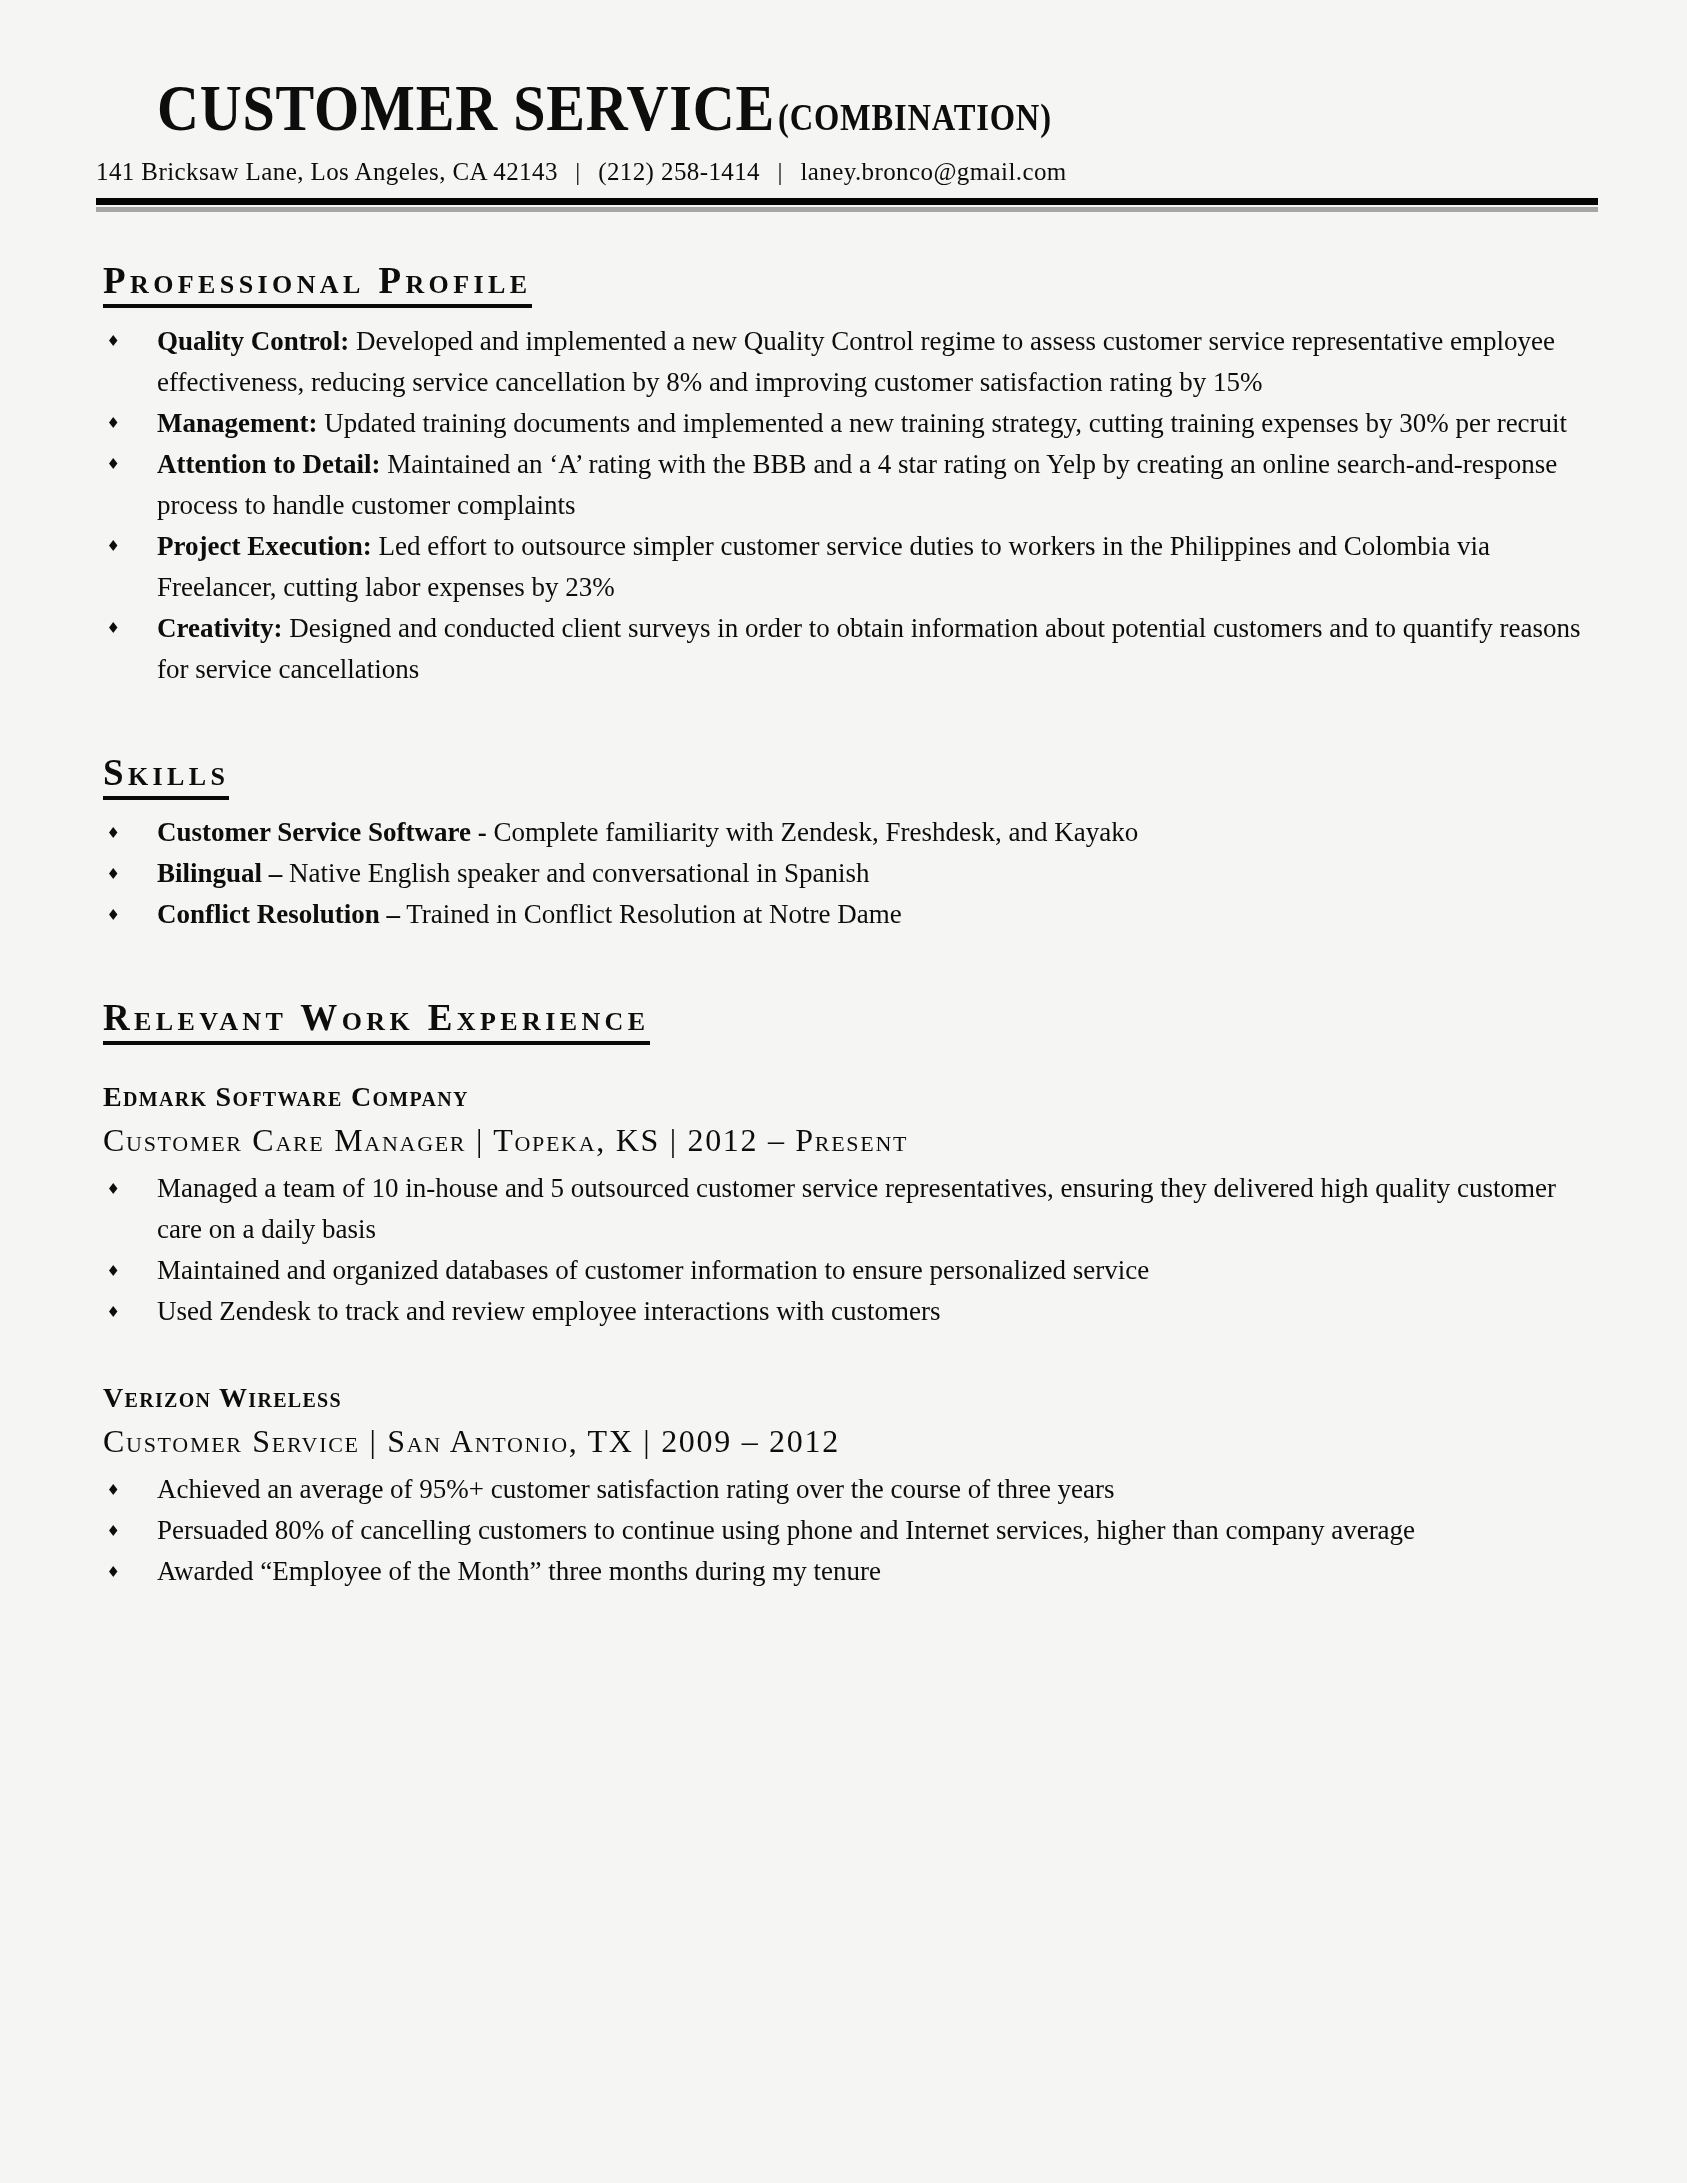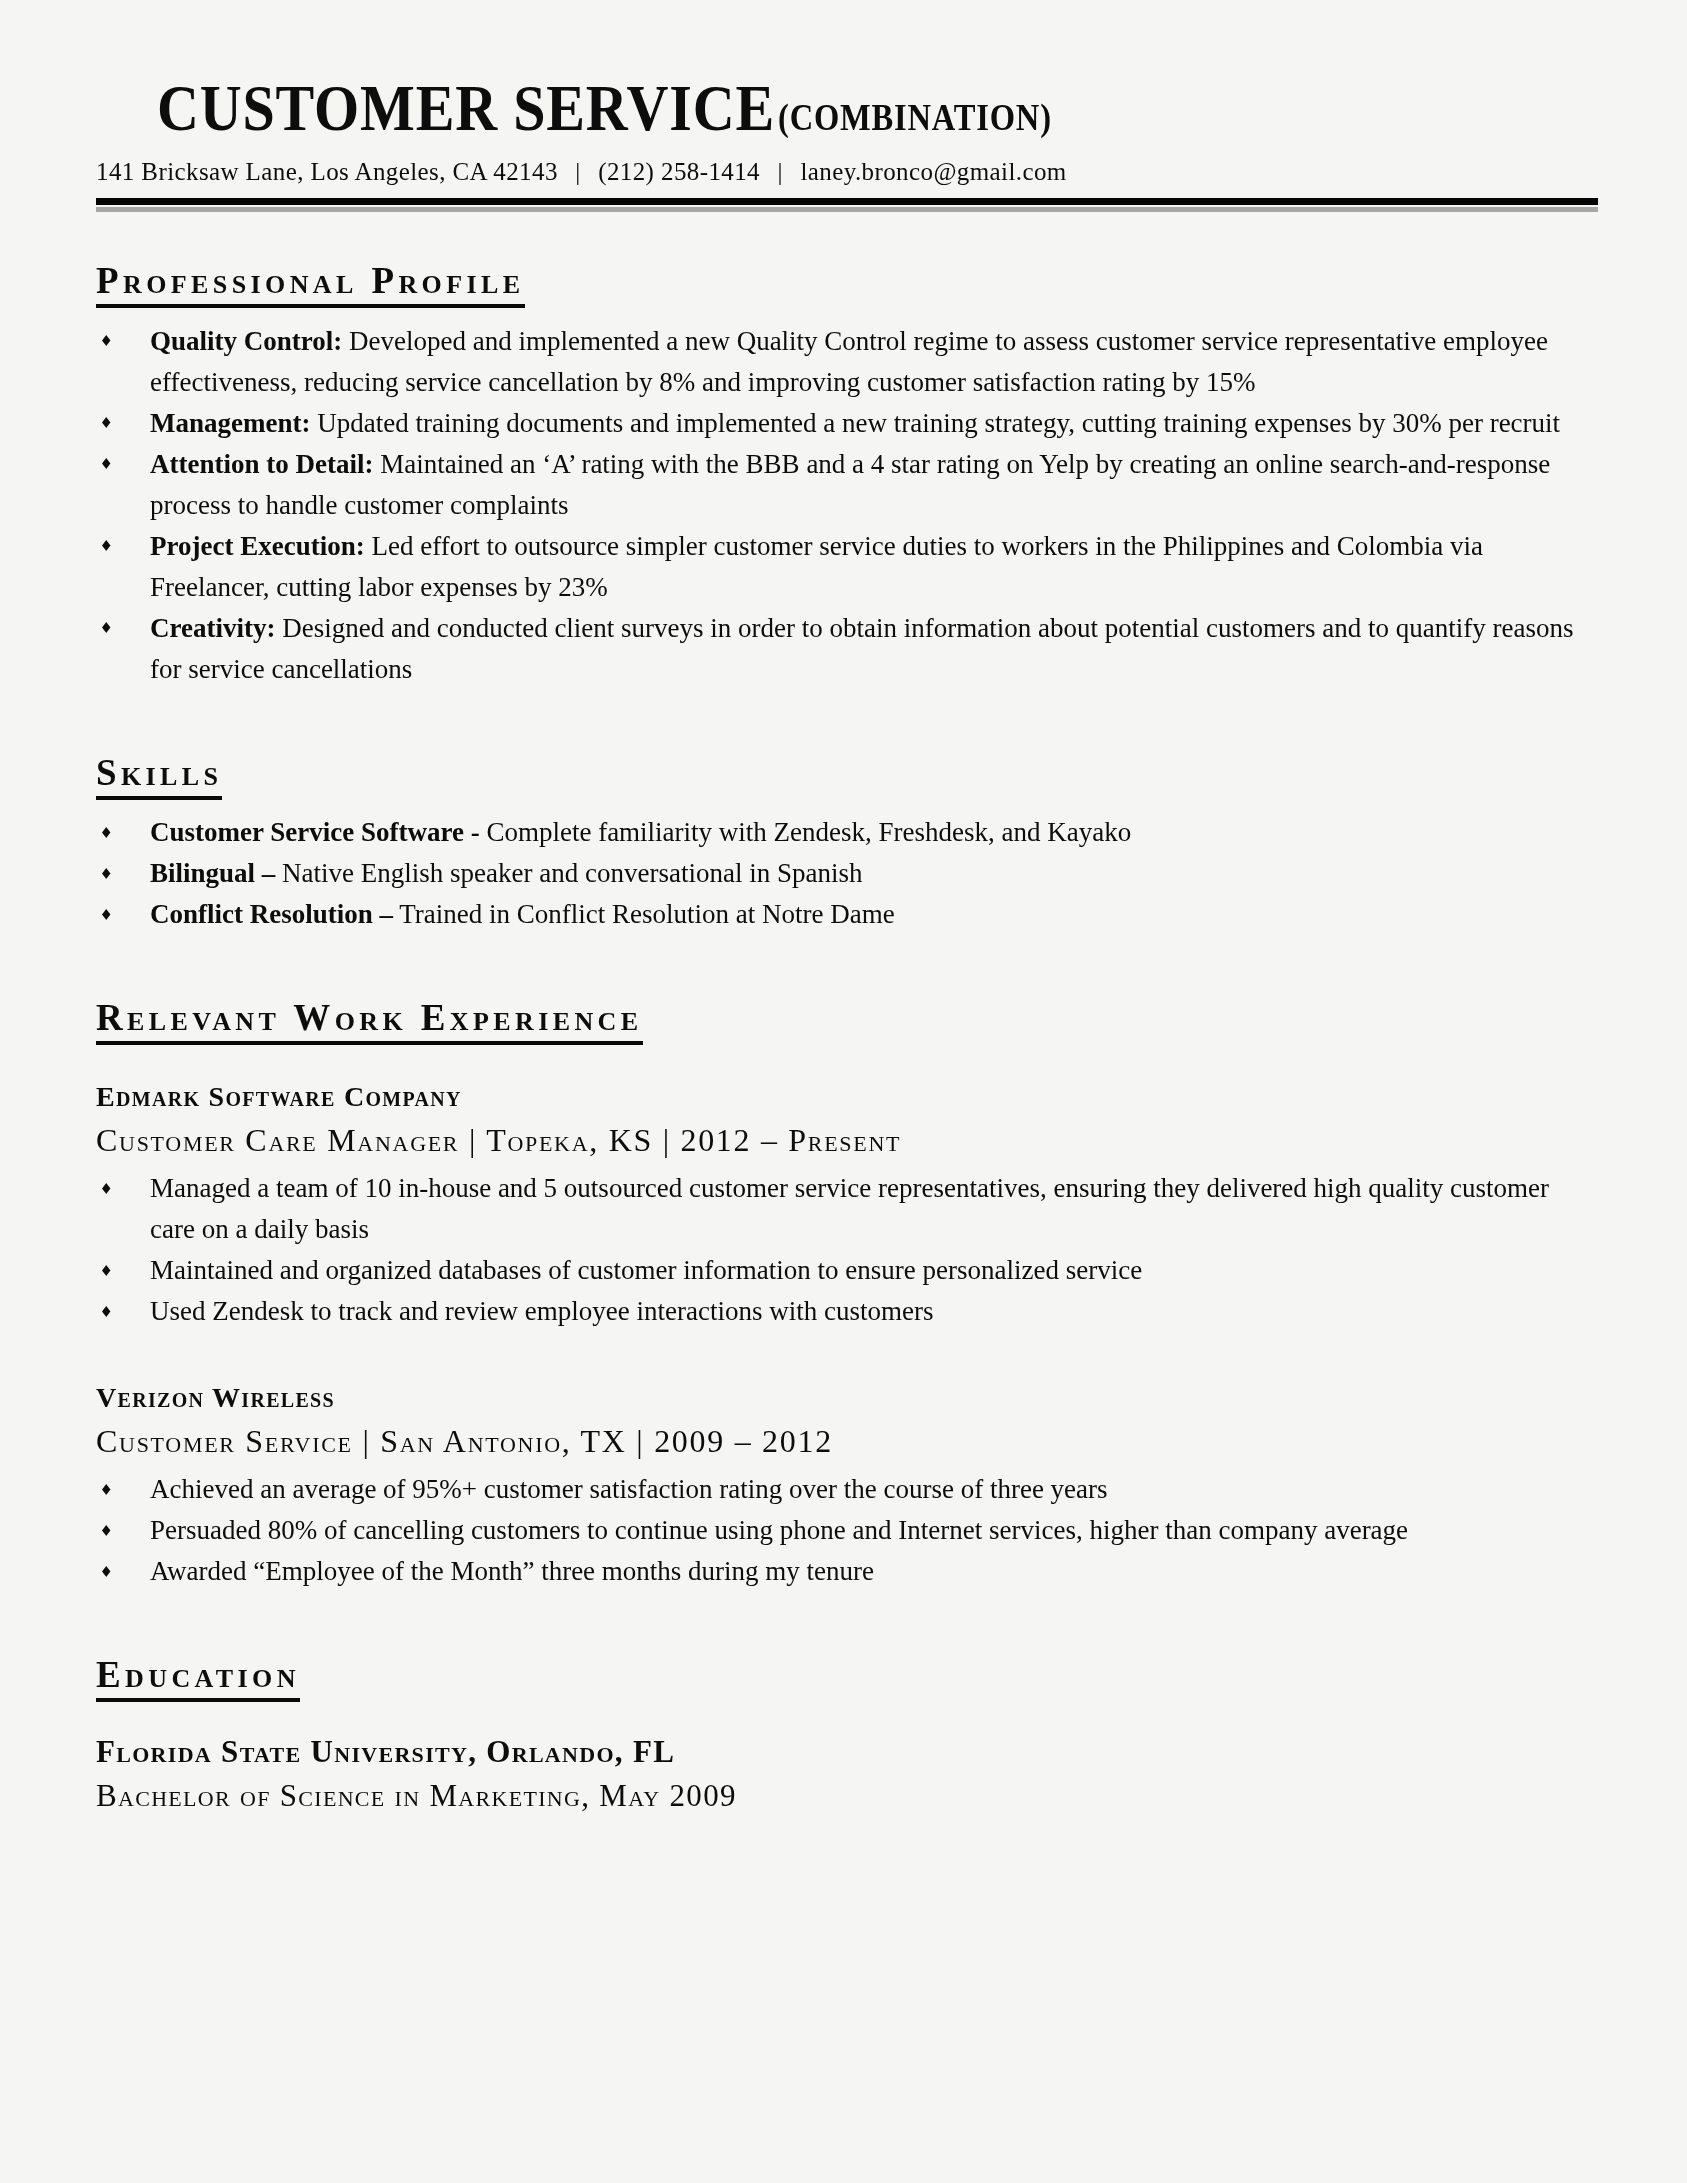--- a/index.html
+++ b/index.html
@@ -46,21 +46,21 @@
     margin-top: 12.2px;
     height: 7px;
     background: #050505;
   }
   .rule-gray {
     margin-top: 1.7px;
     height: 5.2px;
     background: #a6a6a6;
   }
   
-  .section { margin-top: 63px; }
+  .section { margin-top: 63px; margin-left: 7px; }
   .section.first { margin-top: 49px; }
   .section-heading {
     display: inline-block;
     margin: 0;
     font-size: 37px;
     font-weight: 700;
     font-variant: small-caps;
     letter-spacing: 4.4px;
     line-height: 1.1;
     border-bottom: 4.4px solid #0a0a0a;
@@ -197,20 +197,15 @@
           <li><span>Achieved an average of 95%+ customer satisfaction rating over the course of three years</span></li>
 
 
           <li><span>Persuaded 80% of cancelling customers to continue using phone and Internet services, higher than company average</span></li>
 
           <li><span>Awarded “Employee of the Month” three months during my tenure</span></li>
         </ul>
     </div>
   </section>
 
-  <section class="section">
-    <h2 class="section-heading">Education</h2>
-    <div class="edu-school">Florida State University, Orlando, FL</div>
-    <div class="edu-degree">Bachelor of Science in Marketing, May 2009</div>
-  </section>
 
 </div>
 
 
 </body></html>

